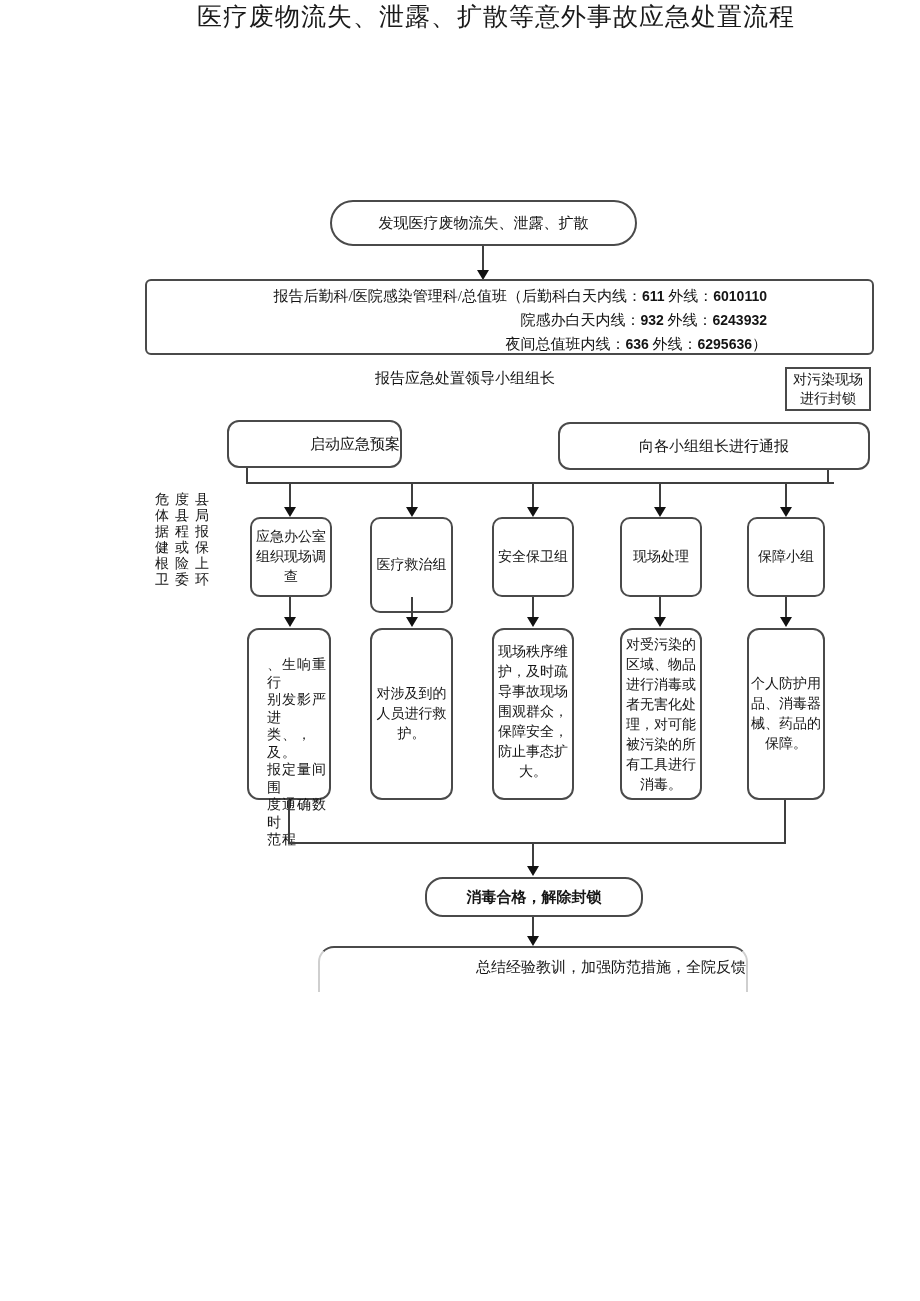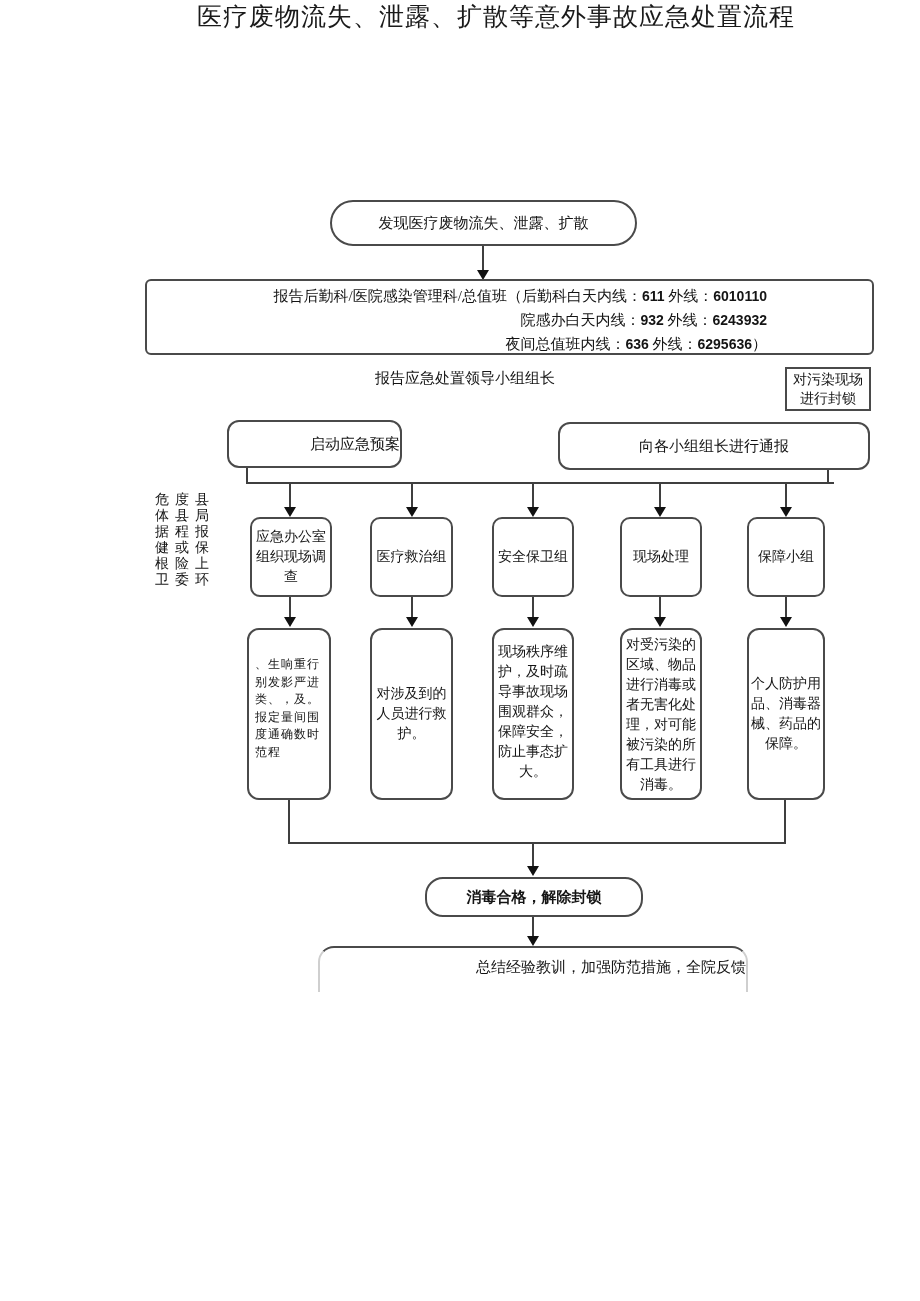--- a/index.html
+++ b/index.html
@@ -8,21 +8,21 @@
   .abs{position:absolute;}
   .node{position:absolute;box-sizing:border-box;border:2px solid #4a4a4a;background:#fff;
         display:flex;align-items:center;justify-content:center;text-align:center;
         font-size:14px;line-height:20px;color:#141414;}
   .vline{position:absolute;width:2px;background:#3f3f3f;}
   .hline{position:absolute;height:2px;background:#3f3f3f;}
   .ahead{position:absolute;width:0;height:0;border-left:6px solid transparent;
          border-right:6px solid transparent;border-top:10px solid #111;}
   .report-line{width:620px;text-align:right;white-space:nowrap;font-size:15px;line-height:24px;}
   .num{font-weight:bold;font-family:"Liberation Sans","DejaVu Sans",sans-serif;font-size:14px;}
-  .garbled{display:block;text-align:left;padding:26px 0 0 6px;font-size:12px;line-height:17.5px;letter-spacing:1px;}
+  .garbled{display:block;text-align:left;padding:26px 0 0 18px;font-size:14px;line-height:17.5px;letter-spacing:1px;}
   .sidenote{font-size:14px;line-height:16px;letter-spacing:6px;white-space:nowrap;}
 </style>
 </head>
 <body>
 
 <div id="page">
 
   <div class="abs" style="left:0;top:130;width:920px;text-align:center;font-size:25px;letter-spacing:1px;color:#1a1a1a;margin-left:36px;">医疗废物流失、泄露、扩散等意外事故应急处置流程</div>
 
   <div class="node" style="left:330px;top:200px;width:307px;height:46px;border-radius:24px;font-size:15px;">
@@ -79,21 +79,21 @@
     <div>体县局</div>
     <div>据程报</div>
     <div>健或保</div>
     <div>根险上</div>
     <div>卫委环</div>
   </div>
 
   <div class="node" style="left:250px;top:517px;width:82px;height:80px;border-radius:10px;padding:0 2px;">
     <span>应急办公室组织现场调查</span>
   </div>
-  <div class="node" style="left:370px;top:517px;width:83px;height:80px;border-radius:10px;">
+  <div class="node" style="left:370px;top:517px;width:83px;height:96px;border-radius:10px;">
     <span>医疗救治组</span>
   </div>
   <div class="node" style="left:492px;top:517px;width:82px;height:80px;border-radius:10px;">
     <span>安全保卫组</span>
   </div>
   <div class="node" style="left:620px;top:517px;width:82px;height:80px;border-radius:10px;">
     <span>现场处理</span>
   </div>
   <div class="node" style="left:747px;top:517px;width:78px;height:80px;border-radius:10px;">
     <span>保障小组</span>

